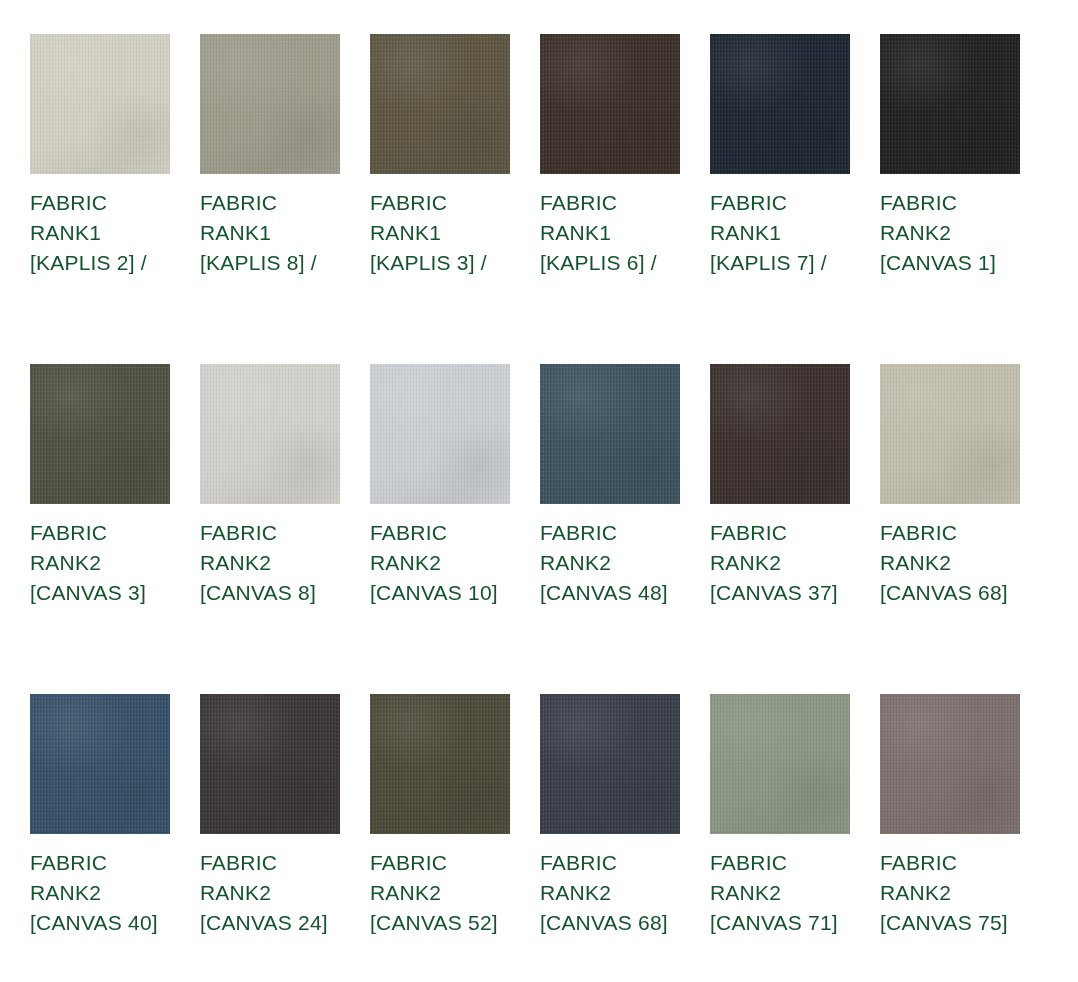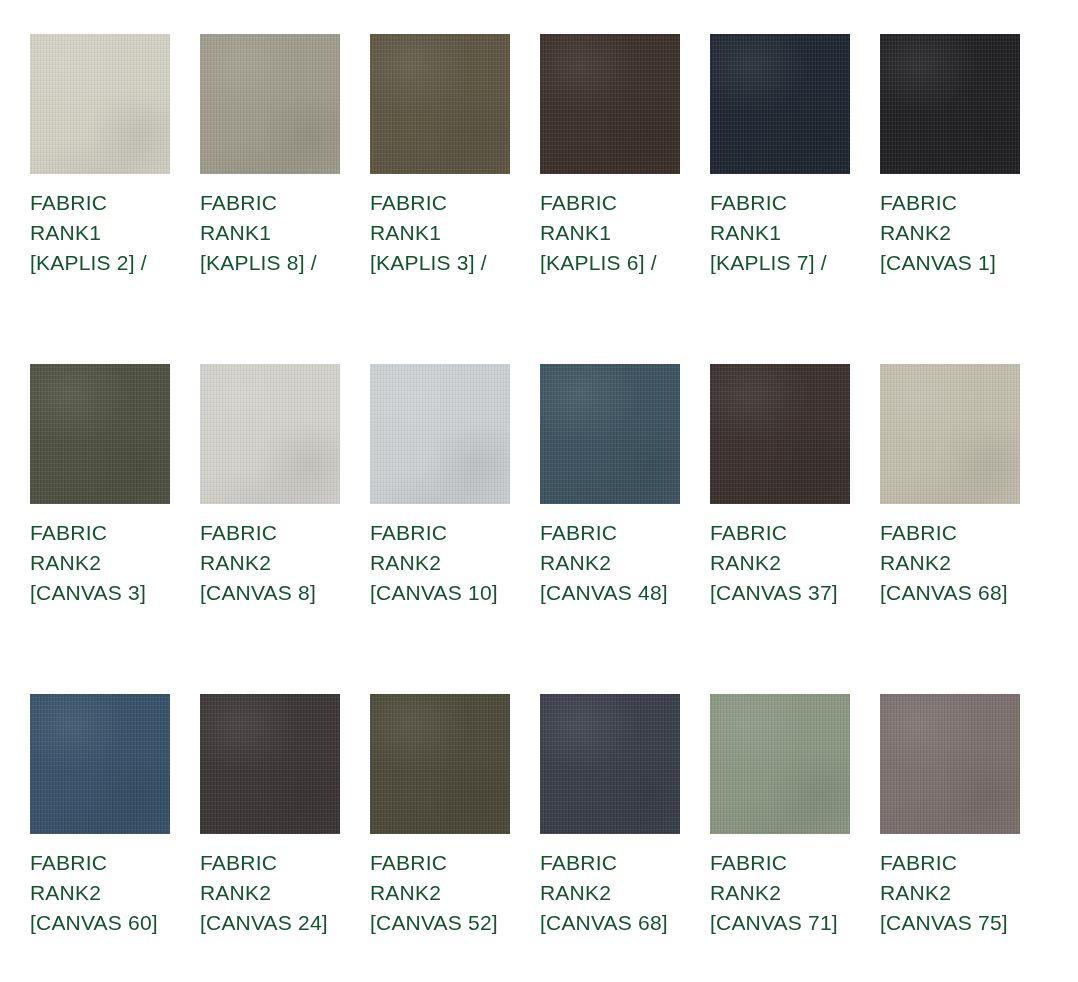--- a/index.html
+++ b/index.html
@@ -190,21 +190,21 @@
           <span class="caption-line">FABRIC</span>
           <span class="caption-line">RANK2</span>
           <span class="caption-line">[CANVAS 68]</span>
         </div>
       </div>
       <div class="swatch-cell">
         <div class="swatch-image" style="background-color: rgb(53, 80, 104);"></div>
         <div class="swatch-caption">
           <span class="caption-line">FABRIC</span>
           <span class="caption-line">RANK2</span>
-          <span class="caption-line">[CANVAS 60]</span>
+          <span class="caption-line">[CANVAS 40]</span>
         </div>
       </div>
       <div class="swatch-cell">
         <div class="swatch-image" style="background-color: rgb(58, 52, 52);"></div>
         <div class="swatch-caption">
           <span class="caption-line">FABRIC</span>
           <span class="caption-line">RANK2</span>
           <span class="caption-line">[CANVAS 24]</span>
         </div>
       </div>

